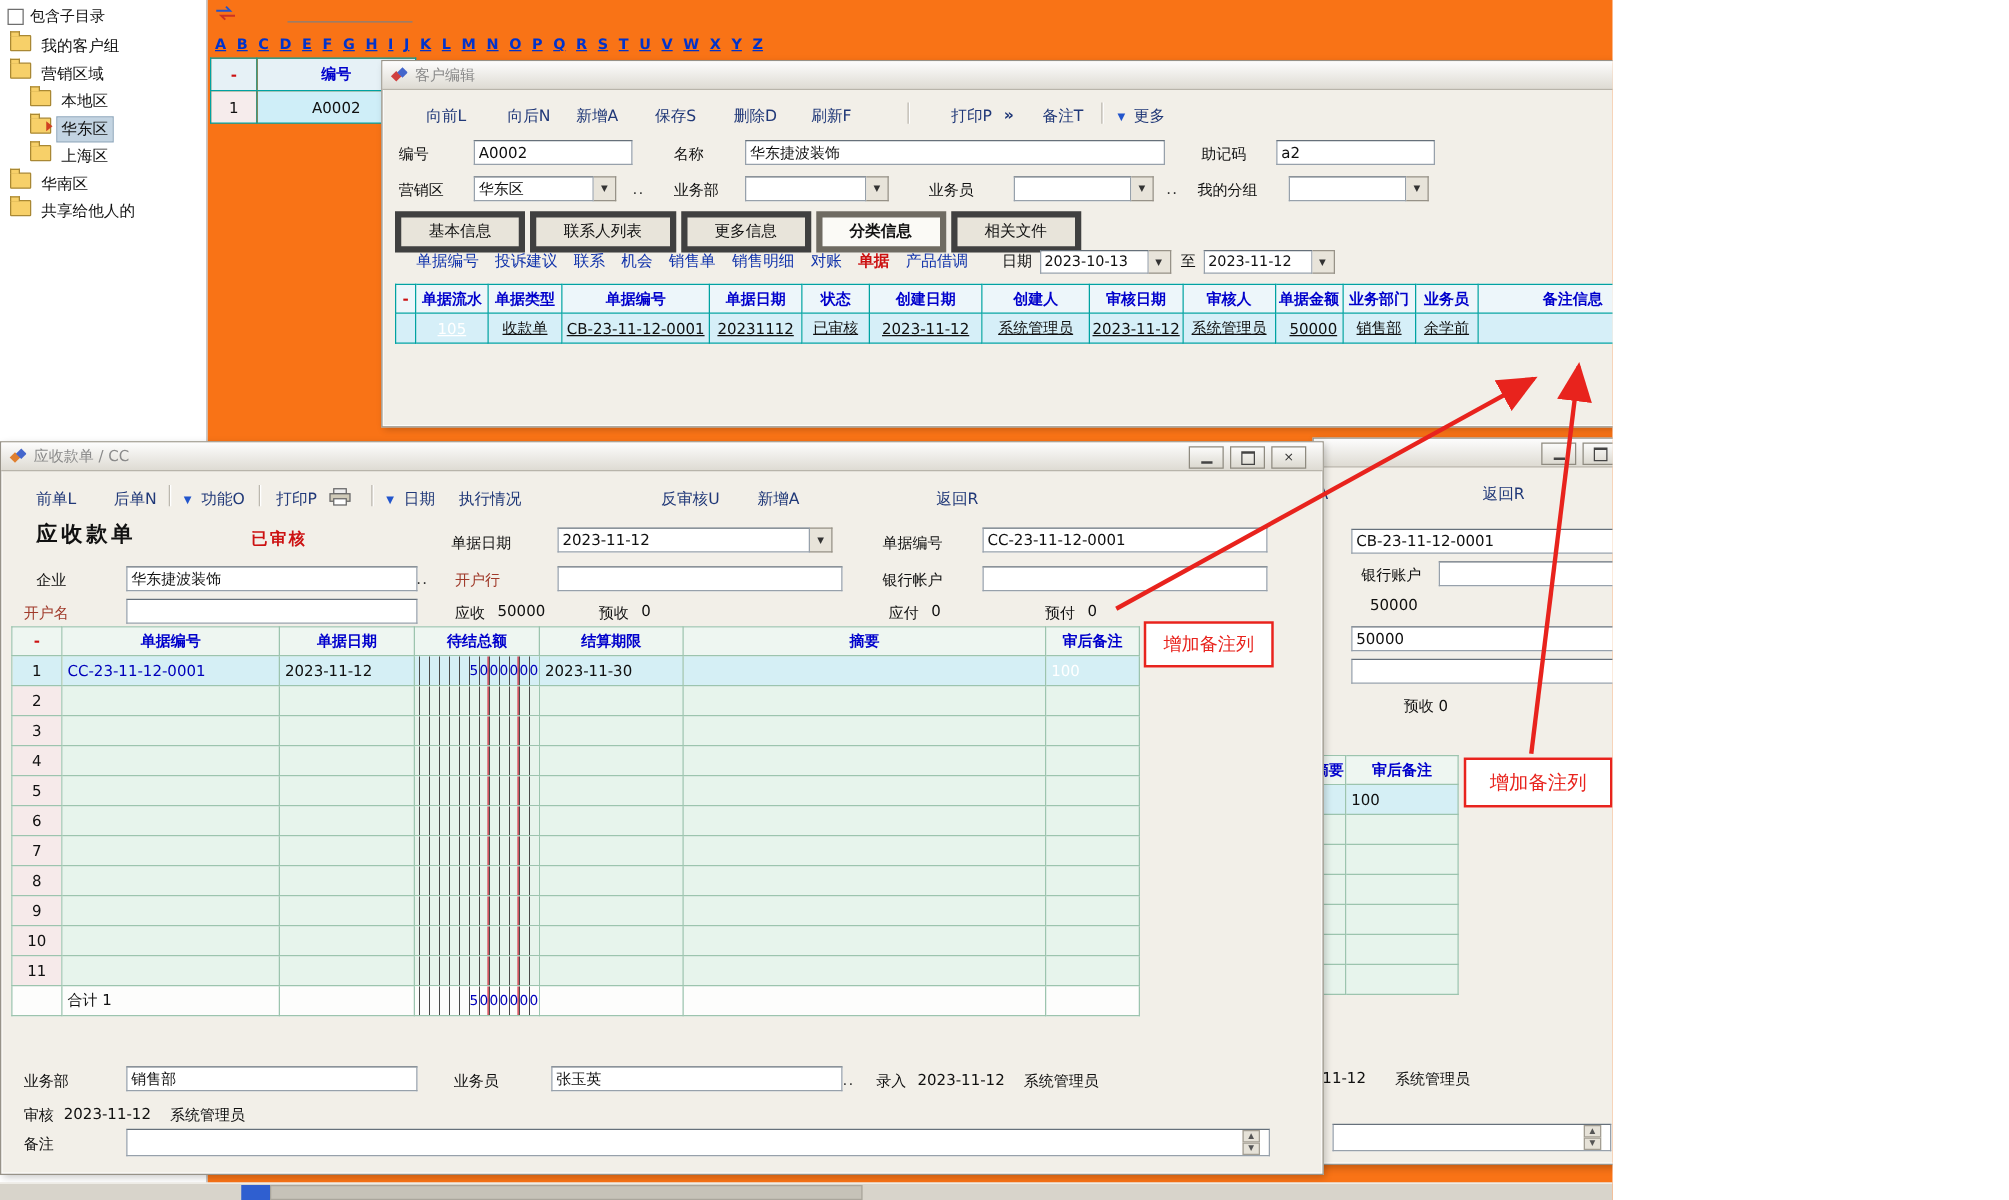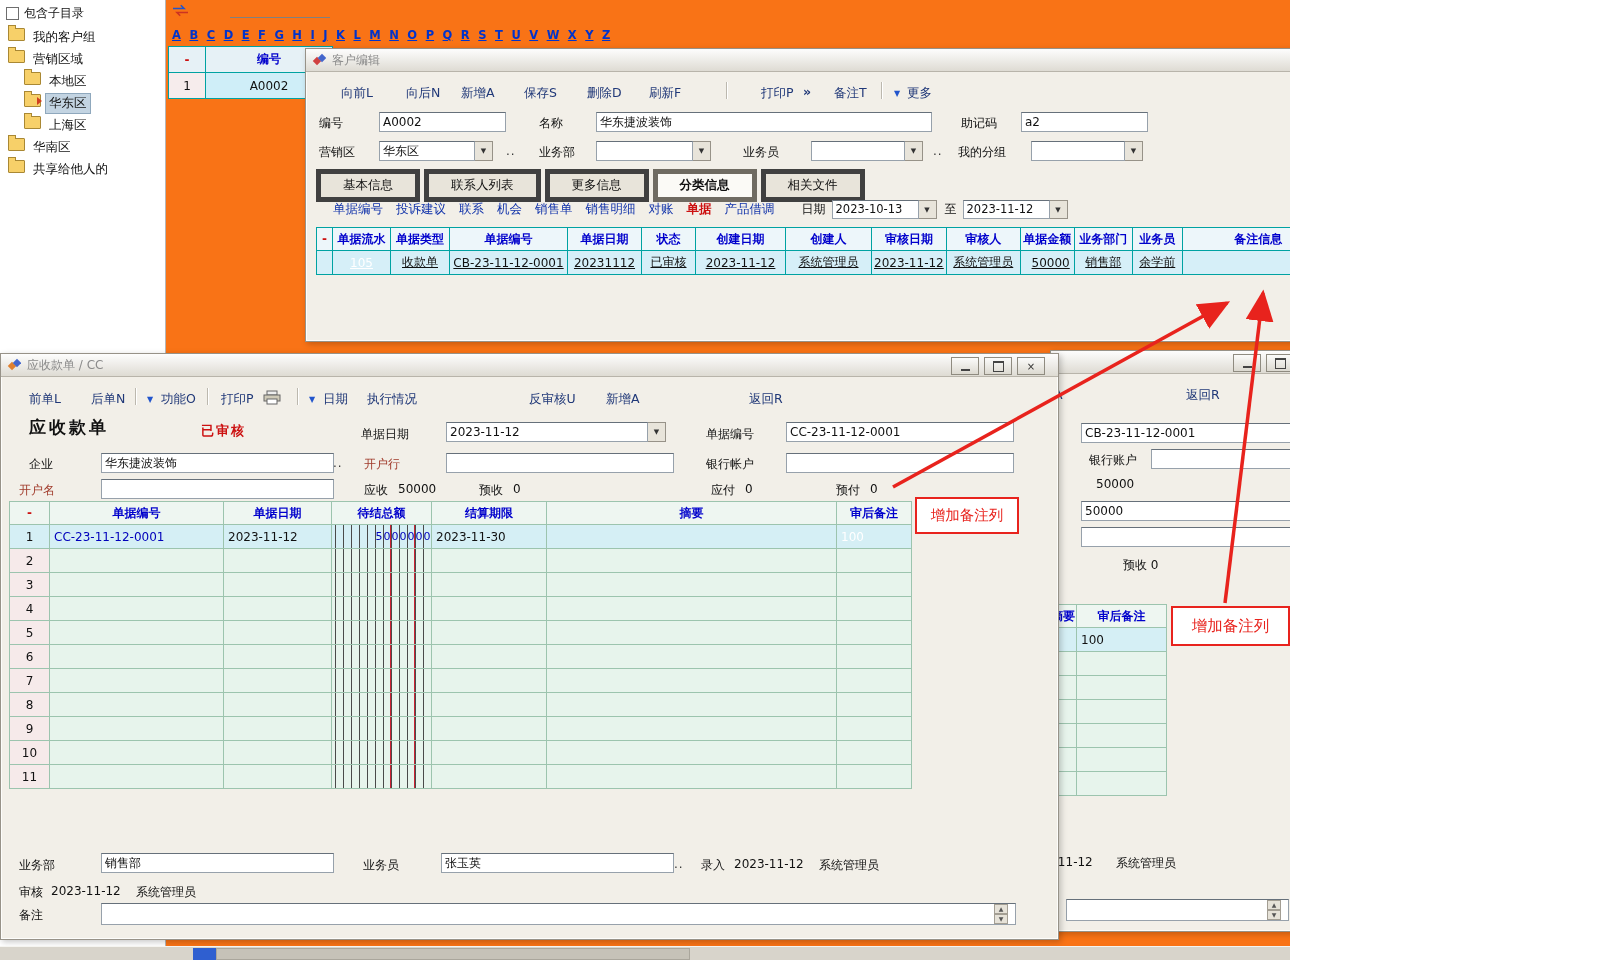--- a/index.html
+++ b/index.html
@@ -630,20 +630,40 @@
             <td class="rownum">11</td>
             <td></td>
             <td></td>
             <td class="amt">
               <div class="lines"></div>
             </td>
             <td></td>
             <td></td>
             <td></td>
           </tr>
+          <tr class="total">
+            <td class="rownum"></td>
+            <td>合计  1</td>
+            <td></td>
+            <td class="amt">
+              <div class="lines"></div>
+              <div class="digits">
+                <span>5</span>
+                <span>0</span>
+                <span>0</span>
+                <span>0</span>
+                <span>0</span>
+                <span>0</span>
+                <span>0</span>
+              </div>
+            </td>
+            <td></td>
+            <td></td>
+            <td></td>
+          </tr>
         </tbody>
       </table>
 
     <span class="lbl" style="left:18px;top:503px">业务部</span>
     <div class="inp" style="left:100px;top:499px;width:225px">销售部</div>
     <span class="lbl" style="left:362px;top:503px">业务员</span>
     <div class="inp" style="left:440px;top:499px;width:225px">张玉英</div>
     <span class="dots" style="left:673px;top:503px">..</span>
     <span class="lbl" style="left:700px;top:503px">录入</span>
     <span class="val" style="left:733px;top:503px">2023-11-12</span>

